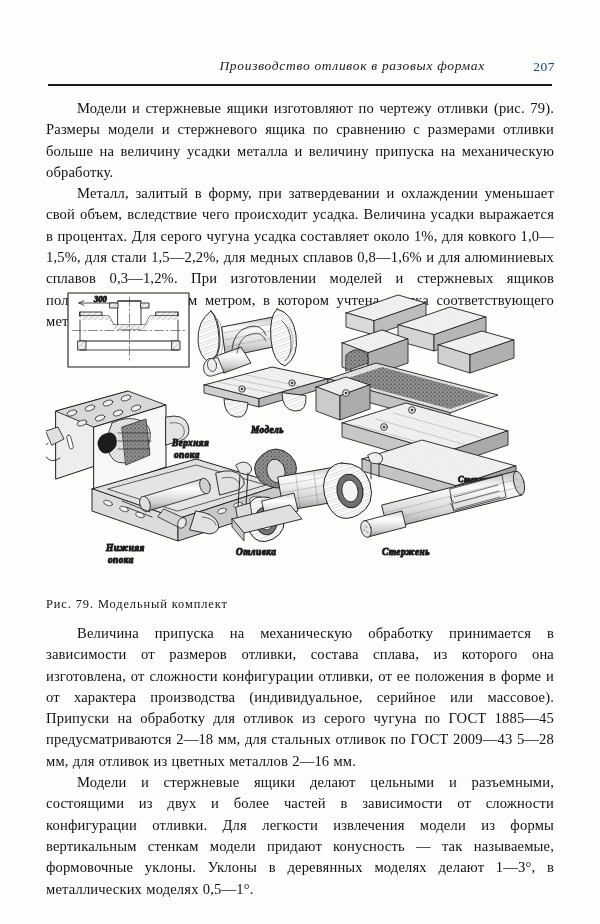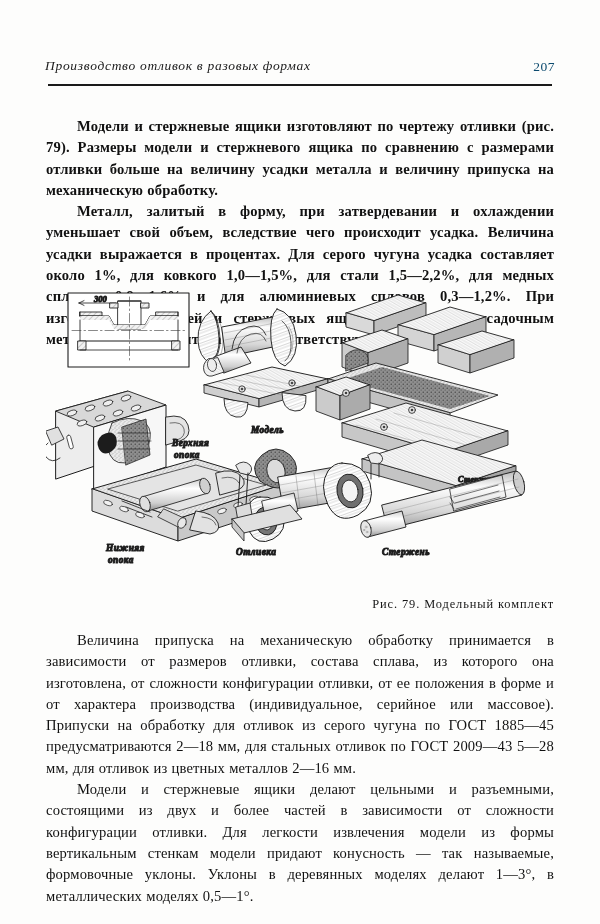--- a/index.html
+++ b/index.html
@@ -22,21 +22,21 @@
     left: 45px;
     top: 58px;
     width: 510px;
     height: 22px;
   }
   .runhead-title {
     position: absolute;
     left: 0;
     top: 0;
     width: 440px;
-    text-align: left;
+    text-align: right;
     font-style: italic;
     font-size: 13.5px;
     letter-spacing: 0.7px;
     color: #1b1b1b;
   }
   .runhead-page {
     position: absolute;
     right: 0;
     top: 1px;
     font-size: 13.5px;
@@ -48,57 +48,55 @@
     left: 48px;
     top: 84px;
     width: 504px;
     height: 2px;
     background: #1a1a1a;
   }
   
   .body-col {
     position: absolute;
     left: 46px;
-    top: 116px;
+    top: 98px;
     width: 508px;
-    font-weight: bold;
   }
   p.para {
     margin: 0 0 0 0;
     text-indent: 31px;
     text-align: justify;
     font-size: 14.6px;
     line-height: 21.3px;
     letter-spacing: 0.15px;
     word-spacing: 0.4px;
     hyphens: manual;
   }
   p.para + p.para { margin-top: 0px; }
   
   .body-col-2 {
     position: absolute;
     left: 46px;
     top: 623px;
     width: 508px;
-    margin-top: 7px;
   }
   
   .figure {
     position: absolute;
     left: 46px;
     top: 283px;
     width: 508px;
     height: 296px;
   }
   .fig-caption {
     position: absolute;
     left: 46px;
     top: 597px;
     width: 508px;
-    text-align: right;
+    text-align: left;
     font-size: 12.4px;
     letter-spacing: 0.9px;
     color: #161616;
   }
   .fig-svg { display: block; }
   .lbl {
     font-family: "Liberation Serif", "DejaVu Serif", serif;
     font-style: italic;
     font-weight: 700;
     font-size: 9.4px;

